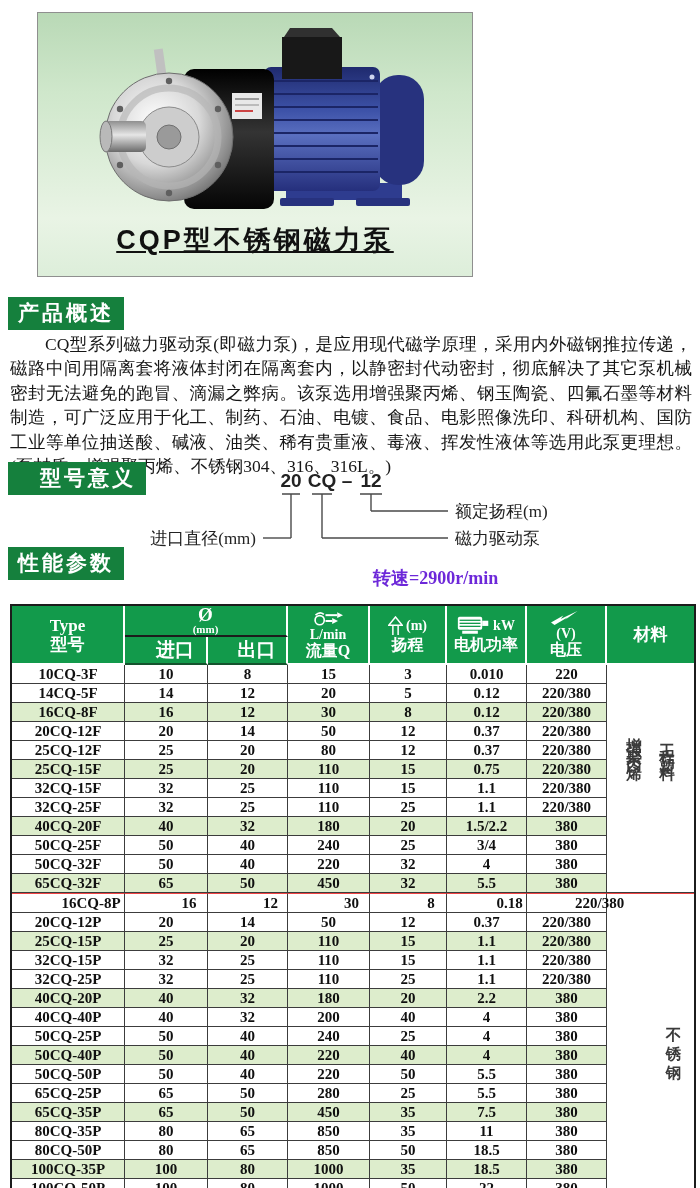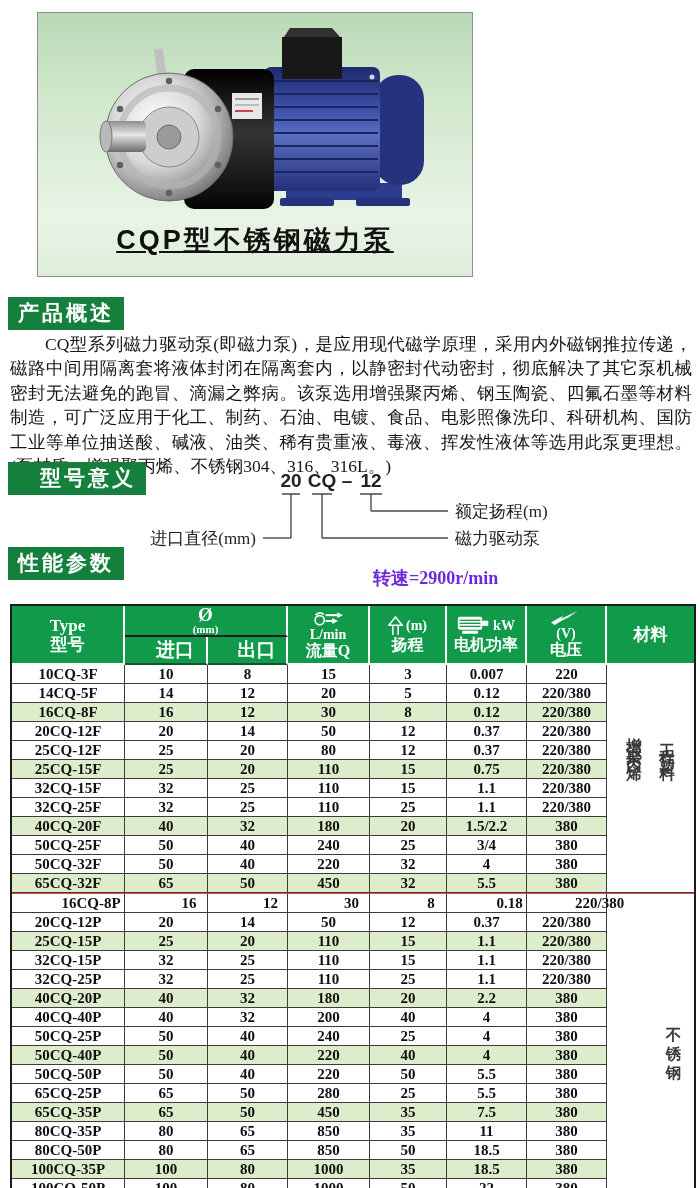--- a/index.html
+++ b/index.html
@@ -259,21 +259,21 @@
       <th>出口</th>
     </tr>
   </thead>
   <tbody id="tbody">
       <tr>
         <td>10CQ-3F</td>
         <td>10</td>
         <td>8</td>
         <td>15</td>
         <td>3</td>
-        <td>0.007</td>
+        <td>0.010</td>
         <td>220</td>
         <td rowspan="12" class="mat mat0"><span class="v-text vt0">增强聚丙烯</span><span class="v-text vt1">工程塑料</span></td>
       </tr>
       <tr>
         <td>14CQ-5F</td>
         <td>14</td>
         <td>12</td>
         <td>20</td>
         <td>5</td>
         <td>0.12</td>

